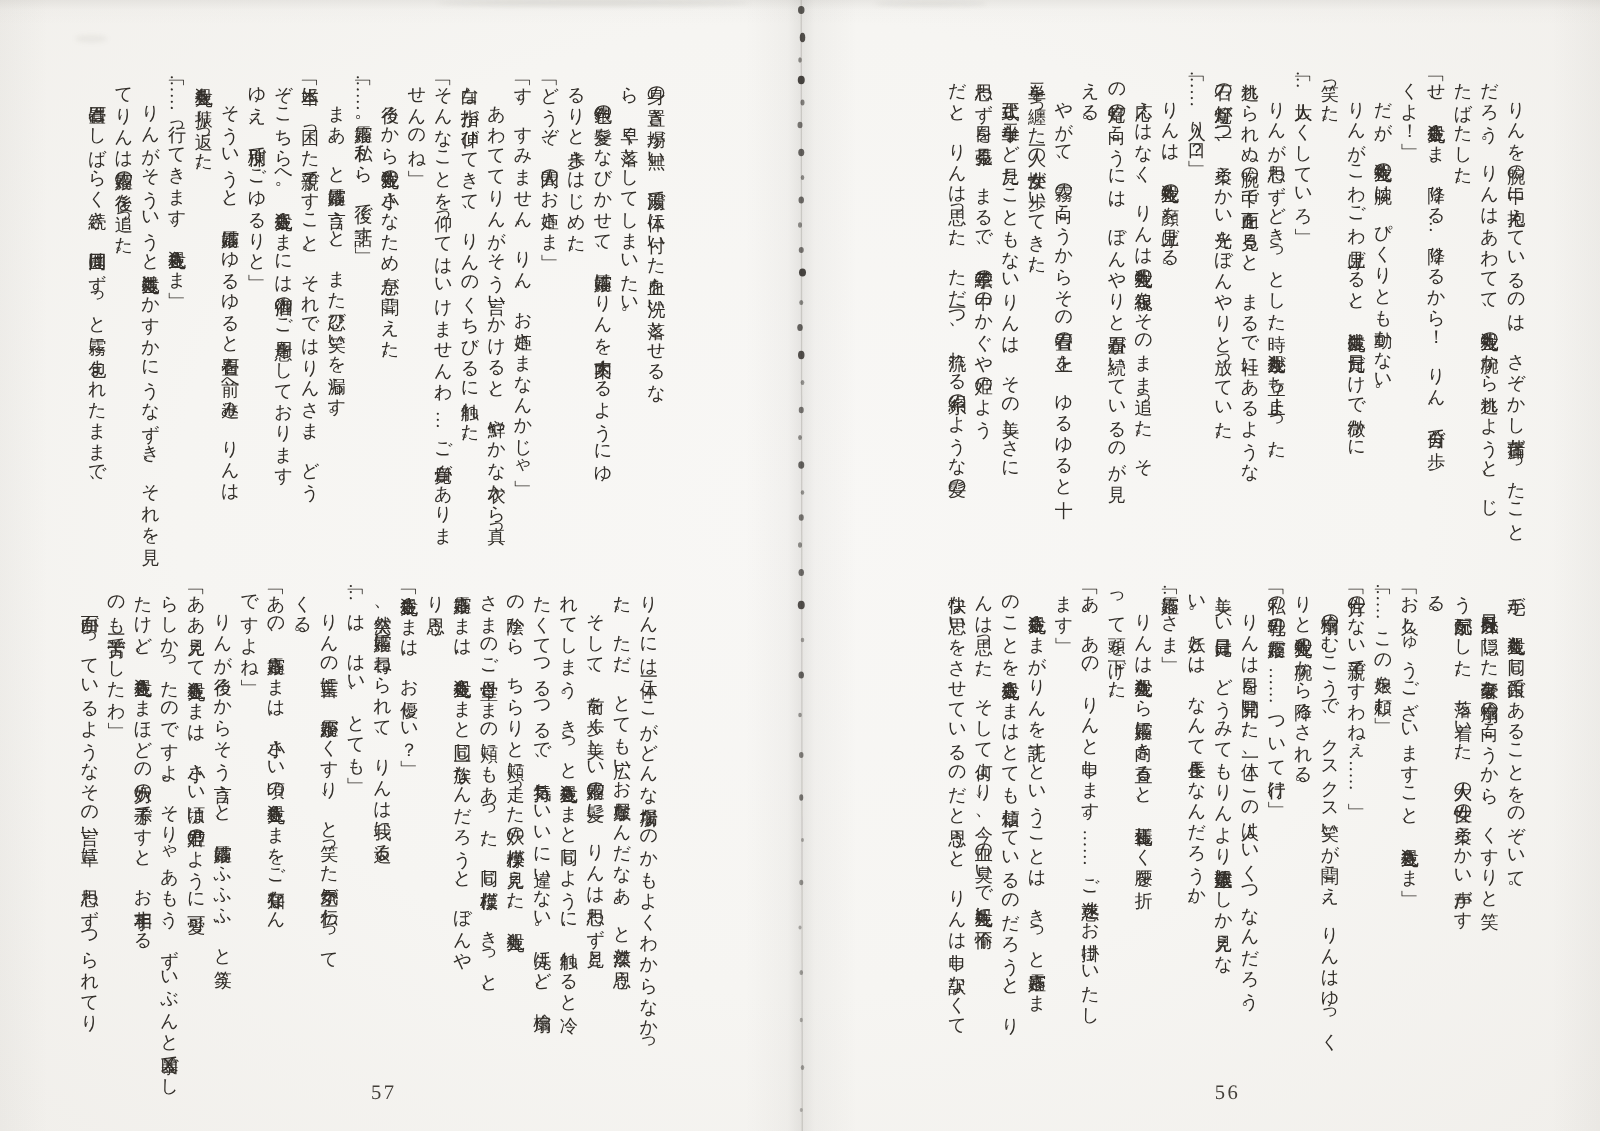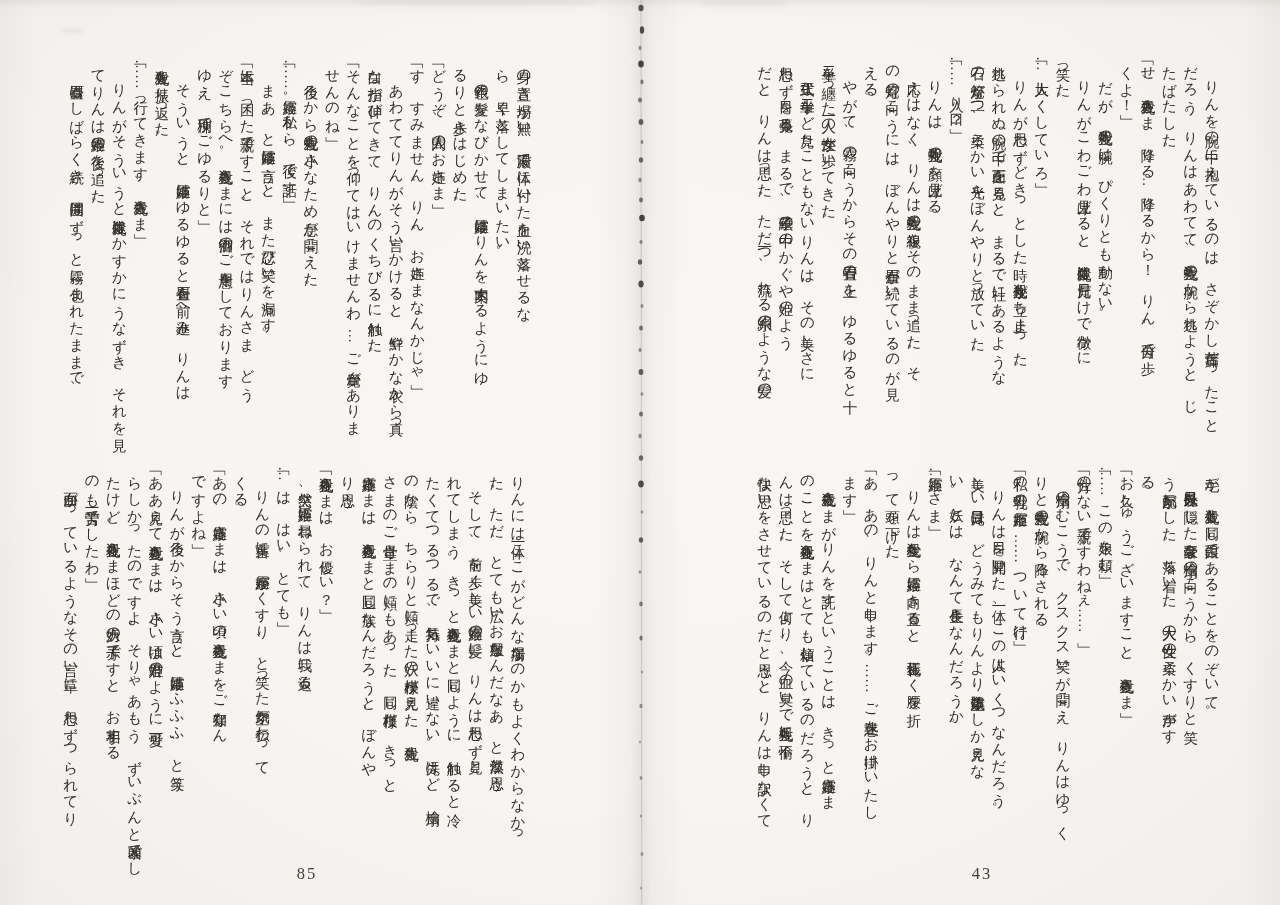--- a/index.html
+++ b/index.html
@@ -169,21 +169,21 @@
         <div class="vline">くる。</div>
         <div class="vline">「あの、霧姫さまは、小さい頃の殺生丸さまをご存知なん</div>
         <div class="vline">ですよね」</div>
         <div class="vline">　りんが後ろからそう言うと、霧姫はふふふ、と笑う。</div>
         <div class="vline">「ああ見えて殺生丸さまは、小さい頃は姫君のように可愛</div>
         <div class="vline">らしかったのですよ。そりゃあもう、ずいぶんと凶暴でし</div>
         <div class="vline">たけど。殺生丸さまほどの妖力の赤子ですと、お相手する</div>
         <div class="vline">のも一苦労でしたわ」</div>
         <div class="vline">　面白がっているようなその言い草に、思わずつられてり</div>
       </div>
-    <div class="page-number pn-left">85</div>
+    <div class="page-number pn-left">57</div>
   </div>
 
   <div class="page">
     <div class="vblock p56-top">
         <div class="vline">　りんを腕の中に抱えているのは、さぞかし苦痛だったこと</div>
         <div class="vline">だろう。りんはあわてて、殺生丸の腕から逃れようと、じ</div>
         <div class="vline">たばたした。</div>
         <div class="vline">「せ、殺生丸さま、降りる…降りるから！　りん、自分で歩</div>
         <div class="vline">くよ！」</div>
         <div class="vline">　だが、殺生丸の腕は、ぴくりとも動かない。</div>
@@ -221,16 +221,16 @@
         <div class="vline">「霧姫…さま」</div>
         <div class="vline">　りんは殺生丸から霧姫に向き直ると、礼儀正しく腰を折</div>
         <div class="vline">って頭を下げた。</div>
         <div class="vline">「あ、あの、りんと申します。……ご迷惑をお掛けいたし</div>
         <div class="vline">ます」</div>
         <div class="vline">　殺生丸さまがりんを託すということは、きっと霧姫さま</div>
         <div class="vline">のことを殺生丸さまはとても信頼しているのだろうと、り</div>
         <div class="vline">んは思った。そして何より、今、血の臭いで殺生丸に不愉</div>
         <div class="vline">快な思いをさせているのだと思うと、りんは申し訳なくて</div>
       </div>
-    <div class="page-number pn-right">43</div>
+    <div class="page-number pn-right">56</div>
   </div>
 
 </div>
 
 </body></html>

